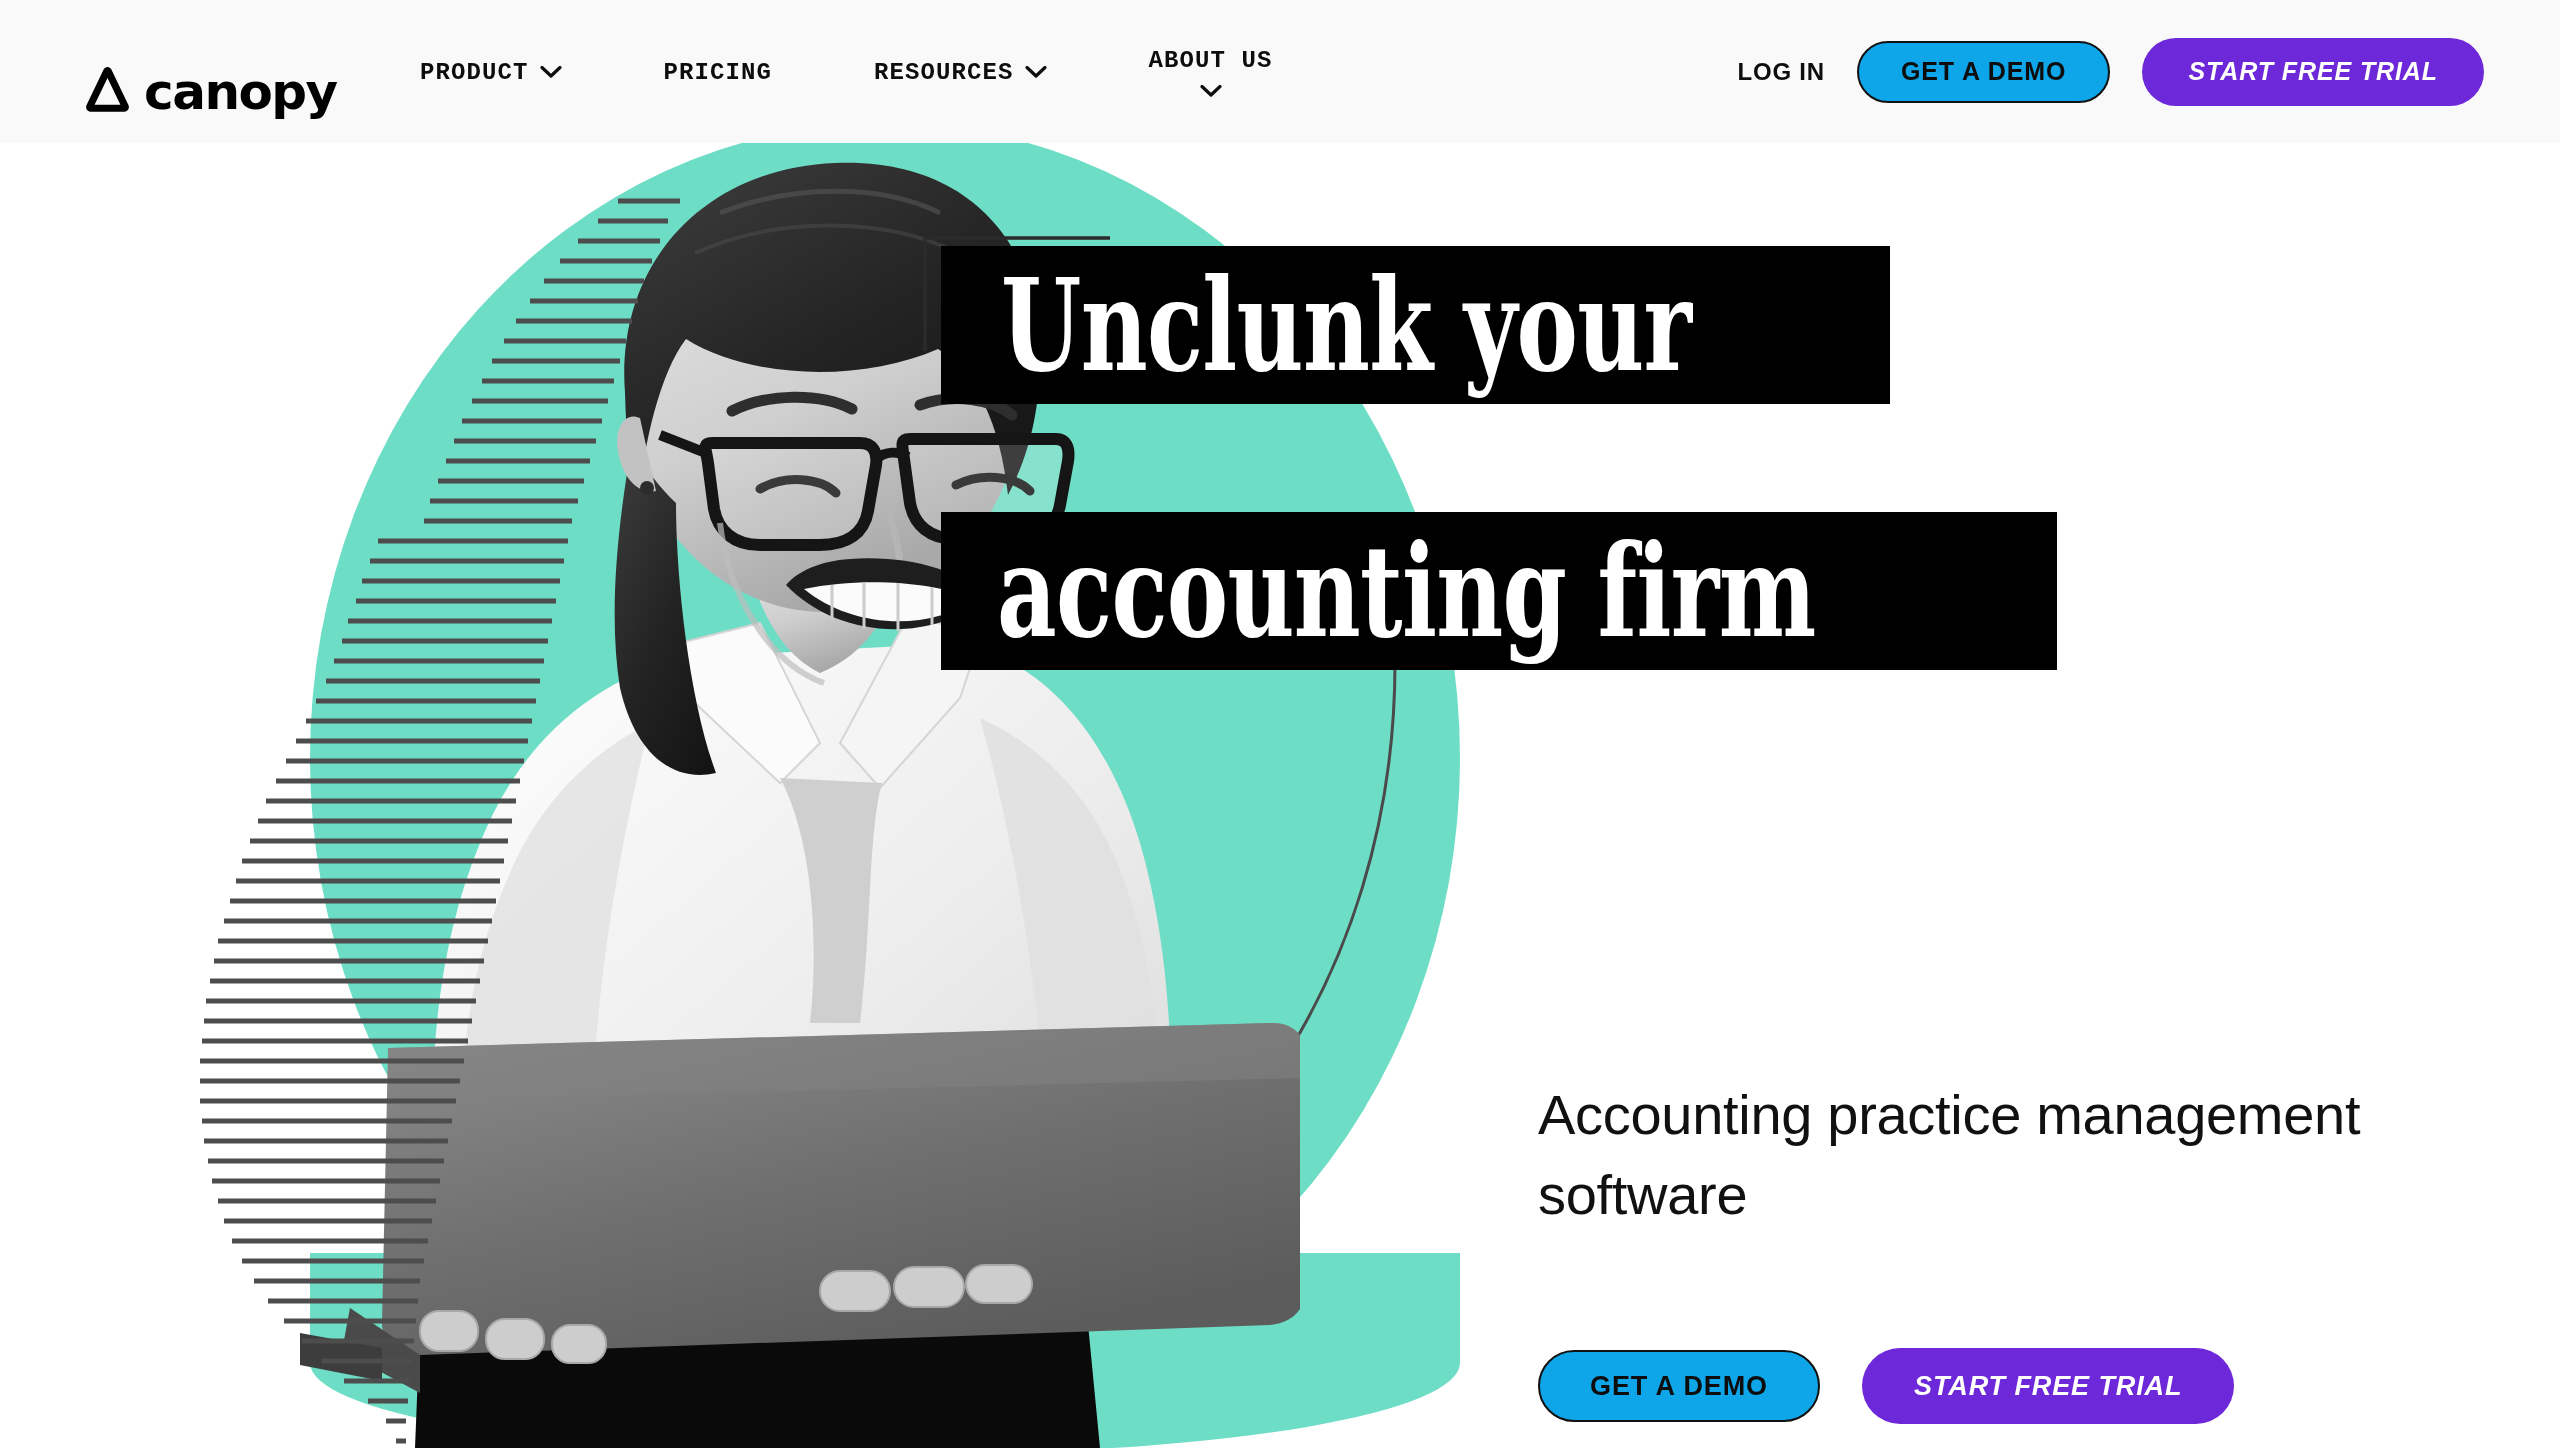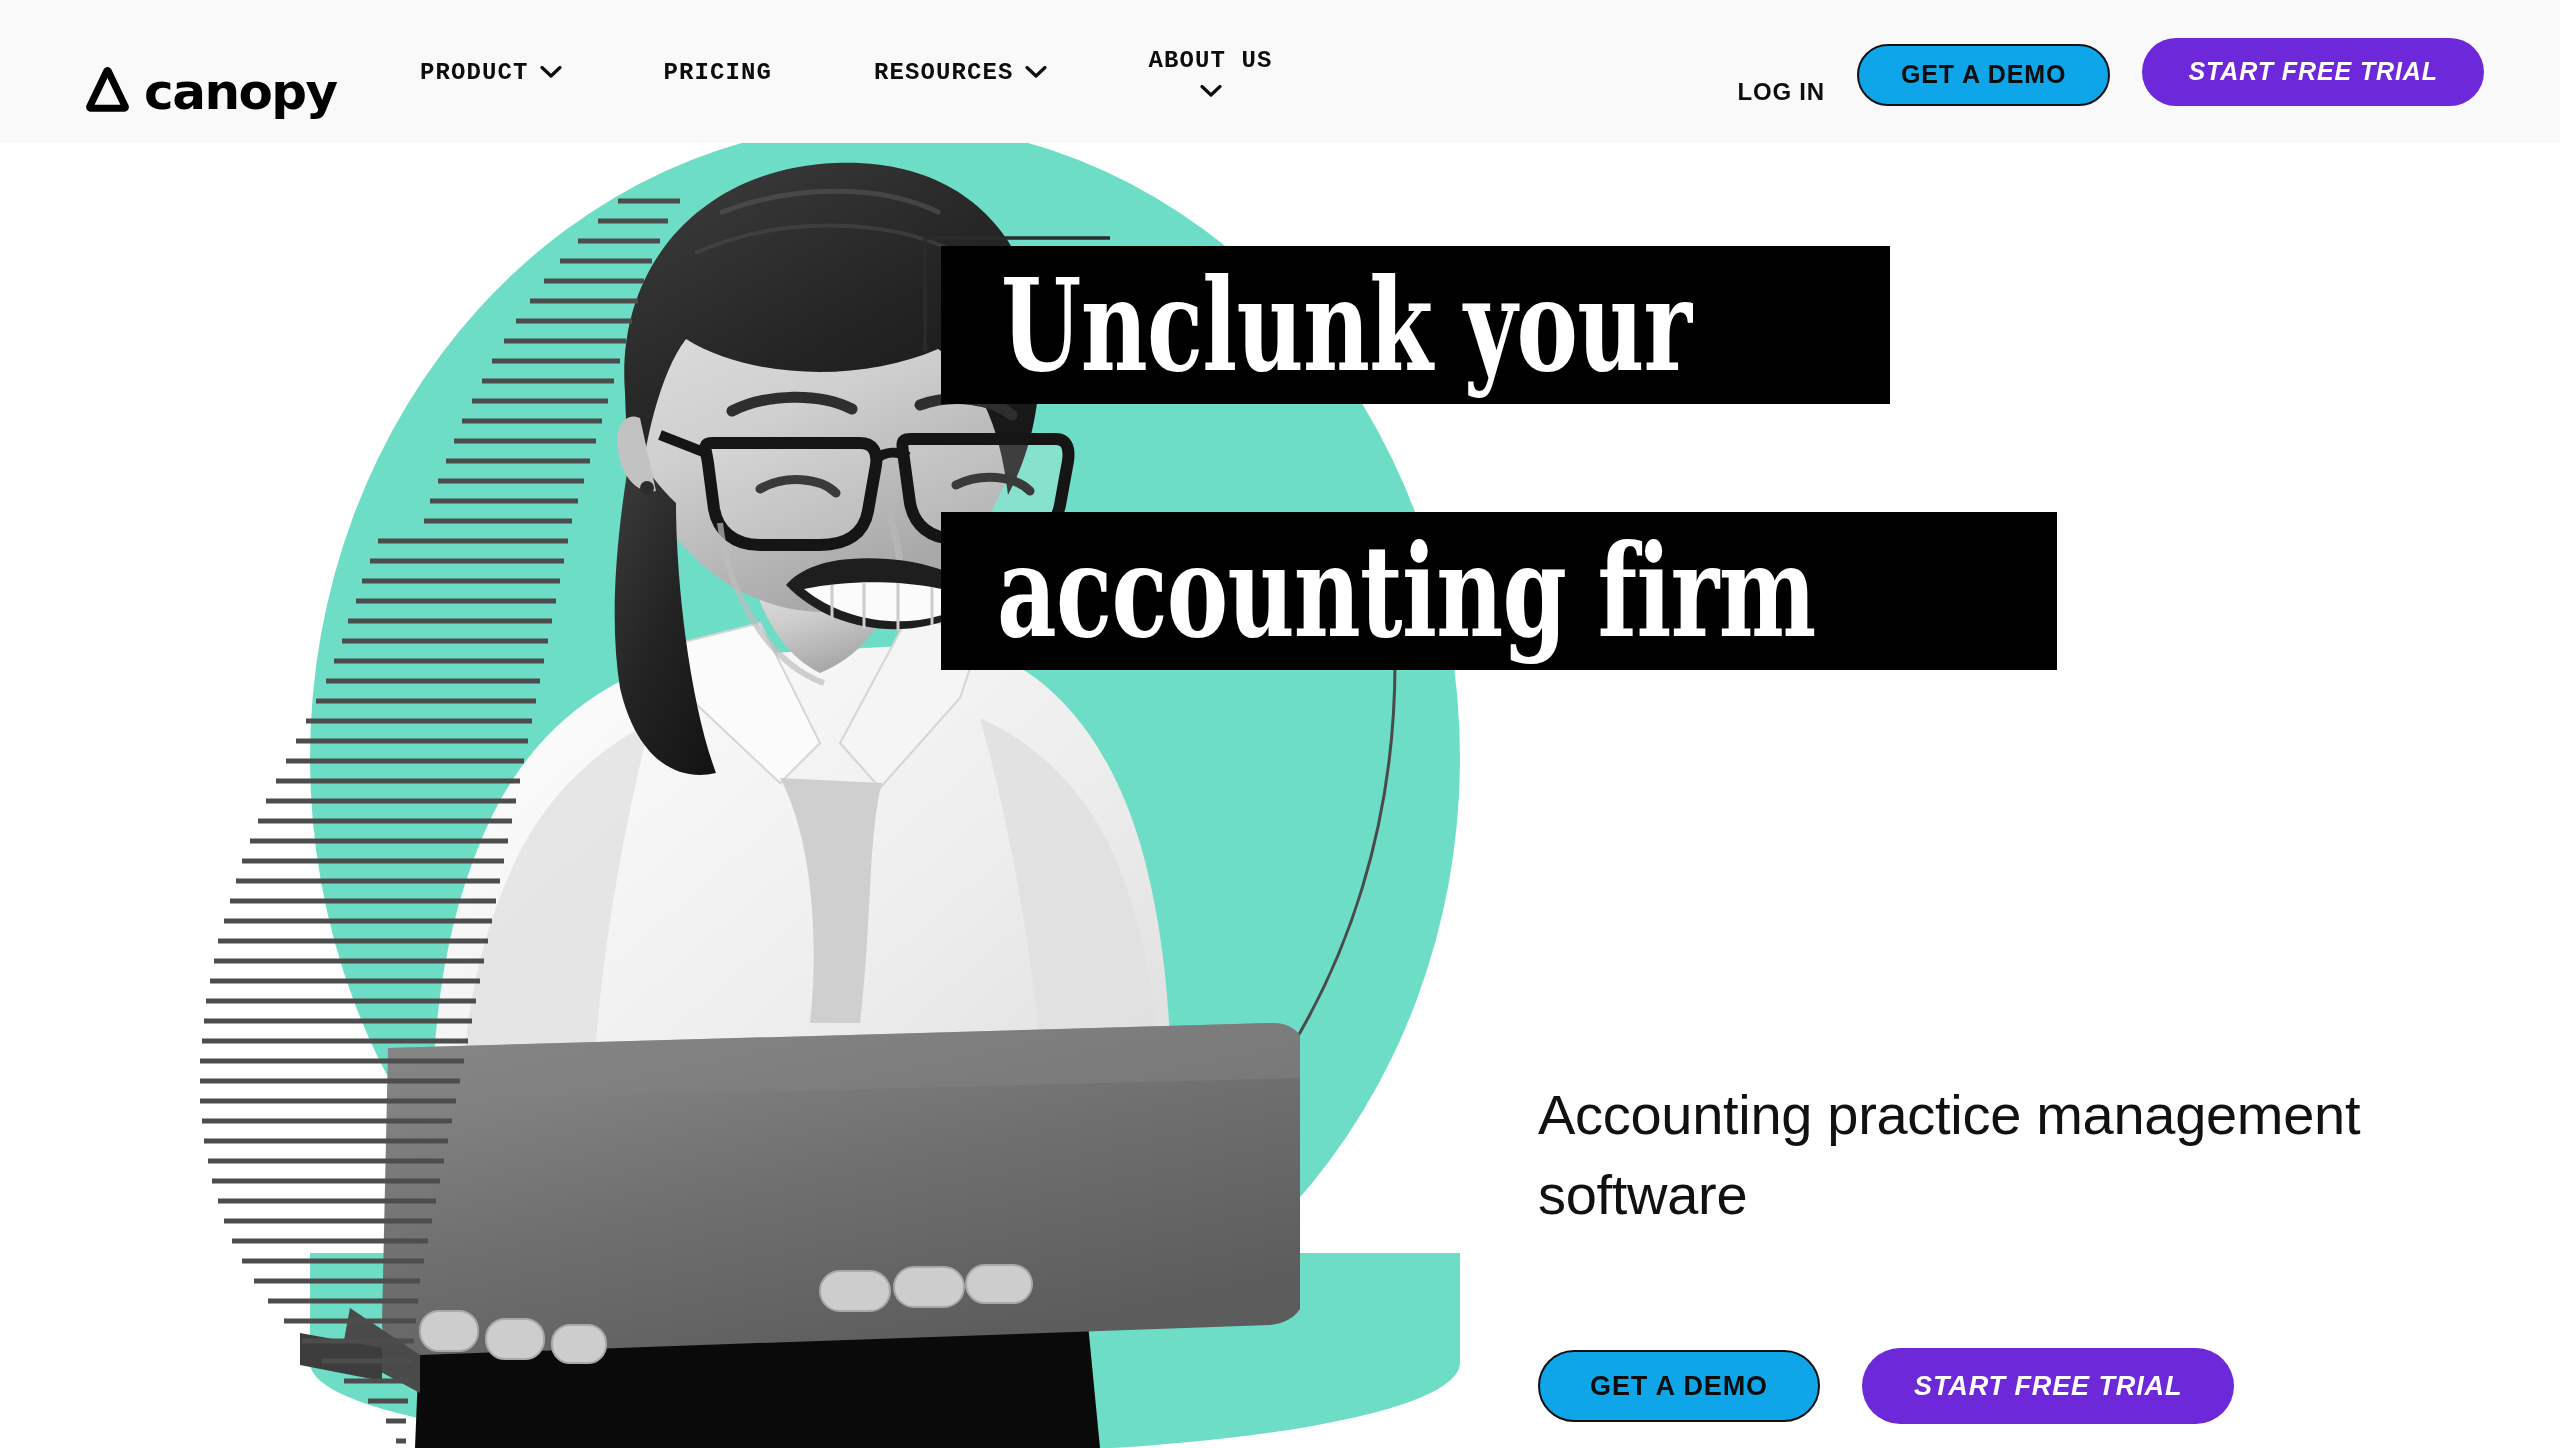--- a/index.html
+++ b/index.html
@@ -46,21 +46,21 @@
   .nav-label{
     font-size:24px; font-weight:700; color:#0d0d0d;
     letter-spacing:1.1px;
     font-family:Liberation Mono, monospace;
   }
   .chev{ width:22px; height:13px; display:block; }
 
   .header-actions{
     position:absolute; right:76px; top:50%;
     transform:translateY(-50%);
-    display:flex; align-items:flex-end; gap:0;margin-left:32px;
+    display:flex; align-items:center; gap:0;margin-left:32px;
   }
   .login-link{
     font-size:24px; font-weight:700; color:#0d0d0d;
     letter-spacing:0.8px; cursor:pointer; margin-right:32px;
     white-space:nowrap;
   }
   .btn{
     display:inline-flex; align-items:center; justify-content:center;
     white-space:nowrap; cursor:pointer; border:none;
     font-family:"Liberation Sans", sans-serif;

